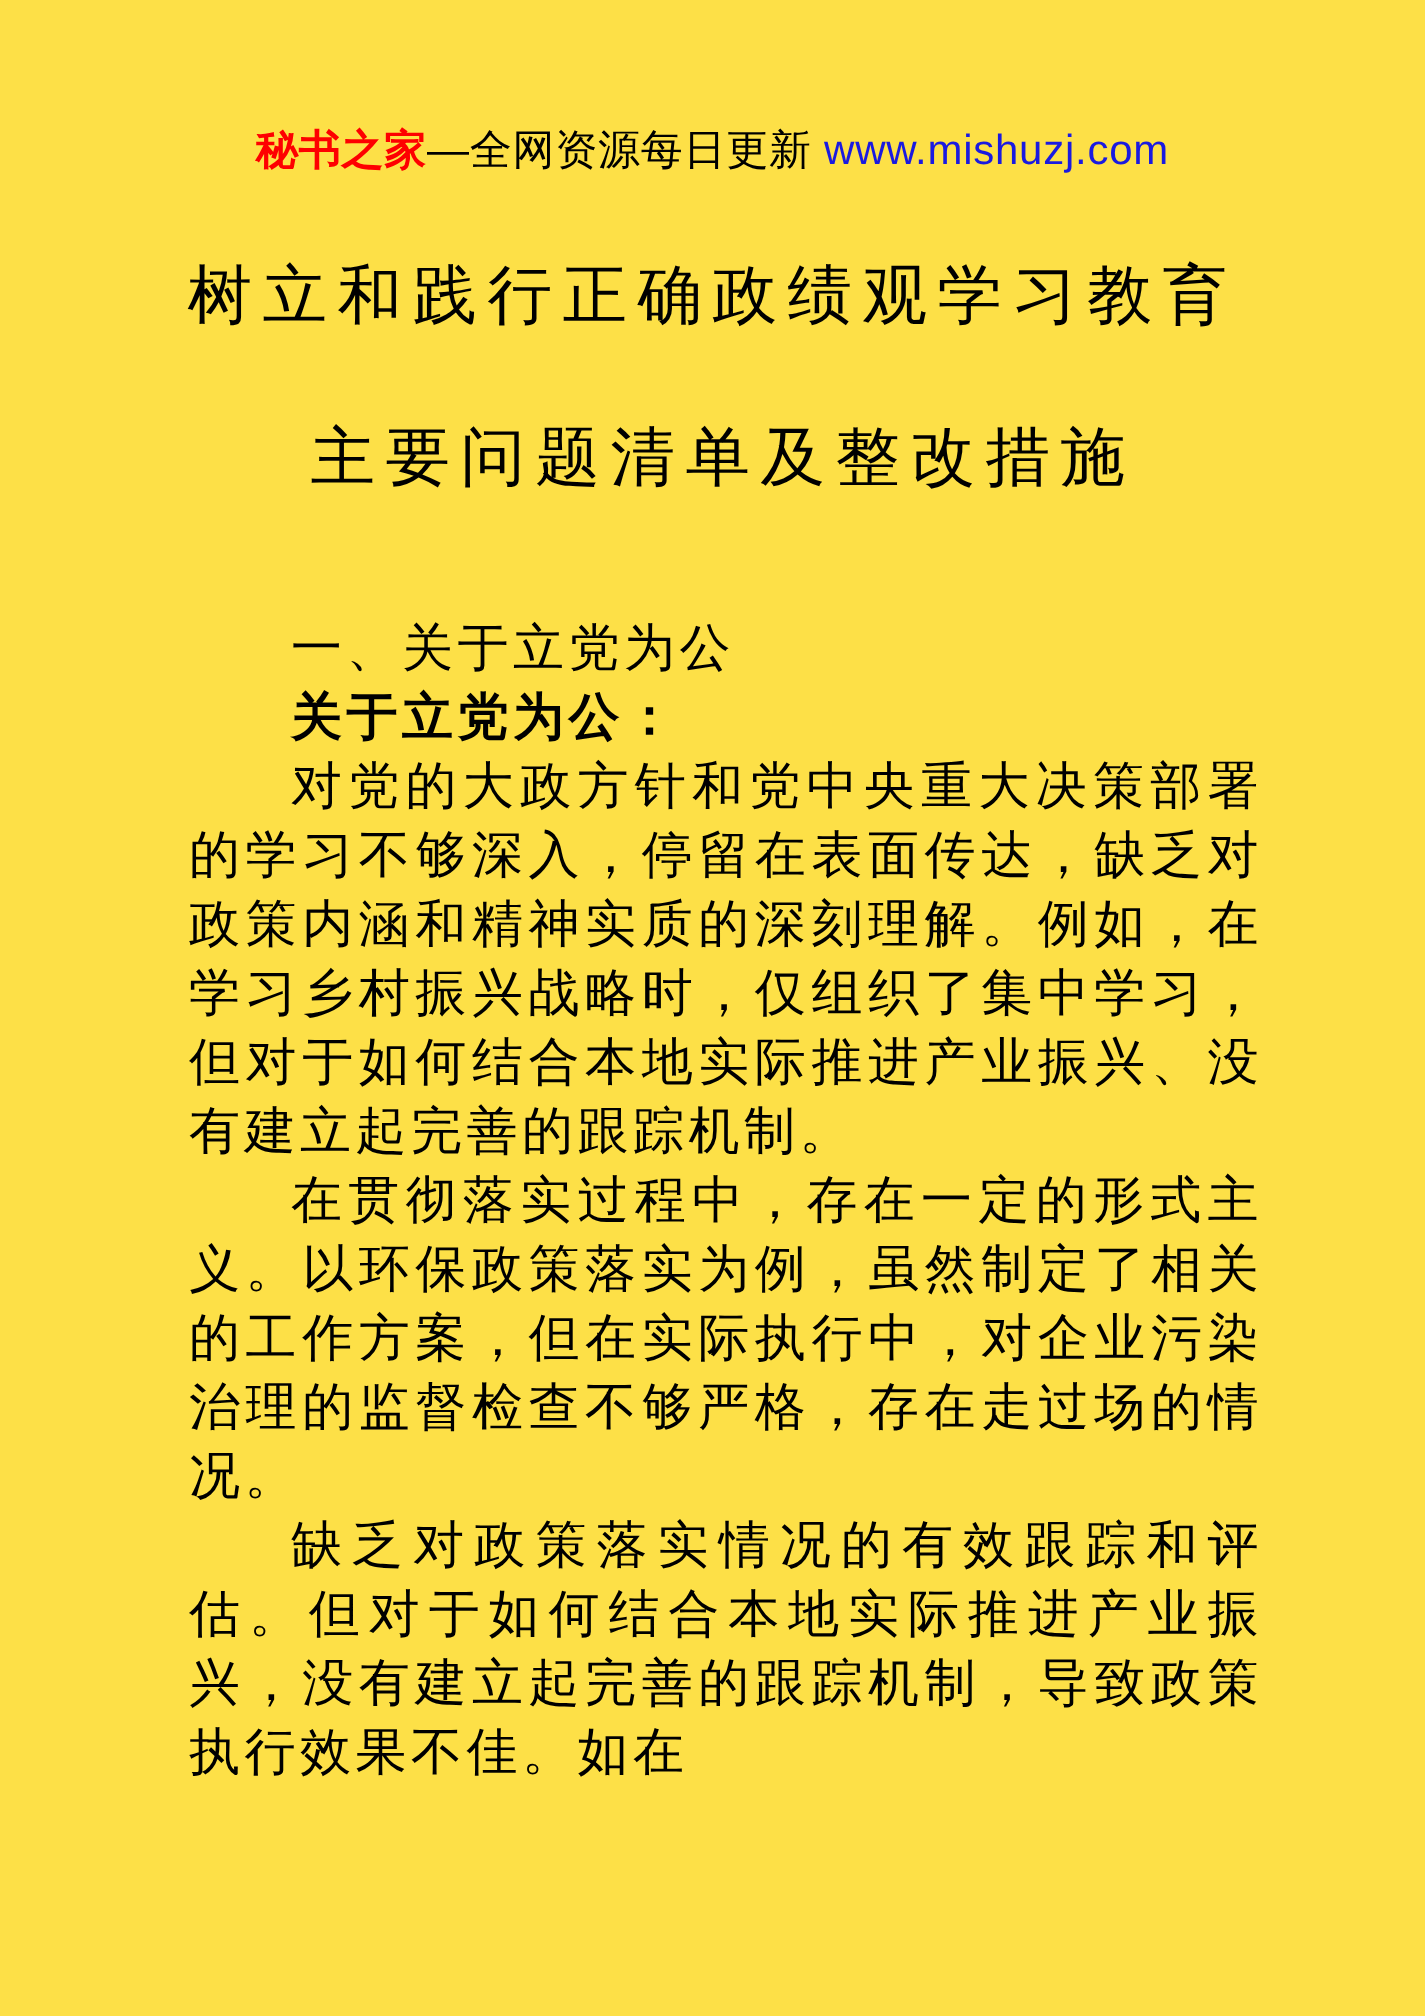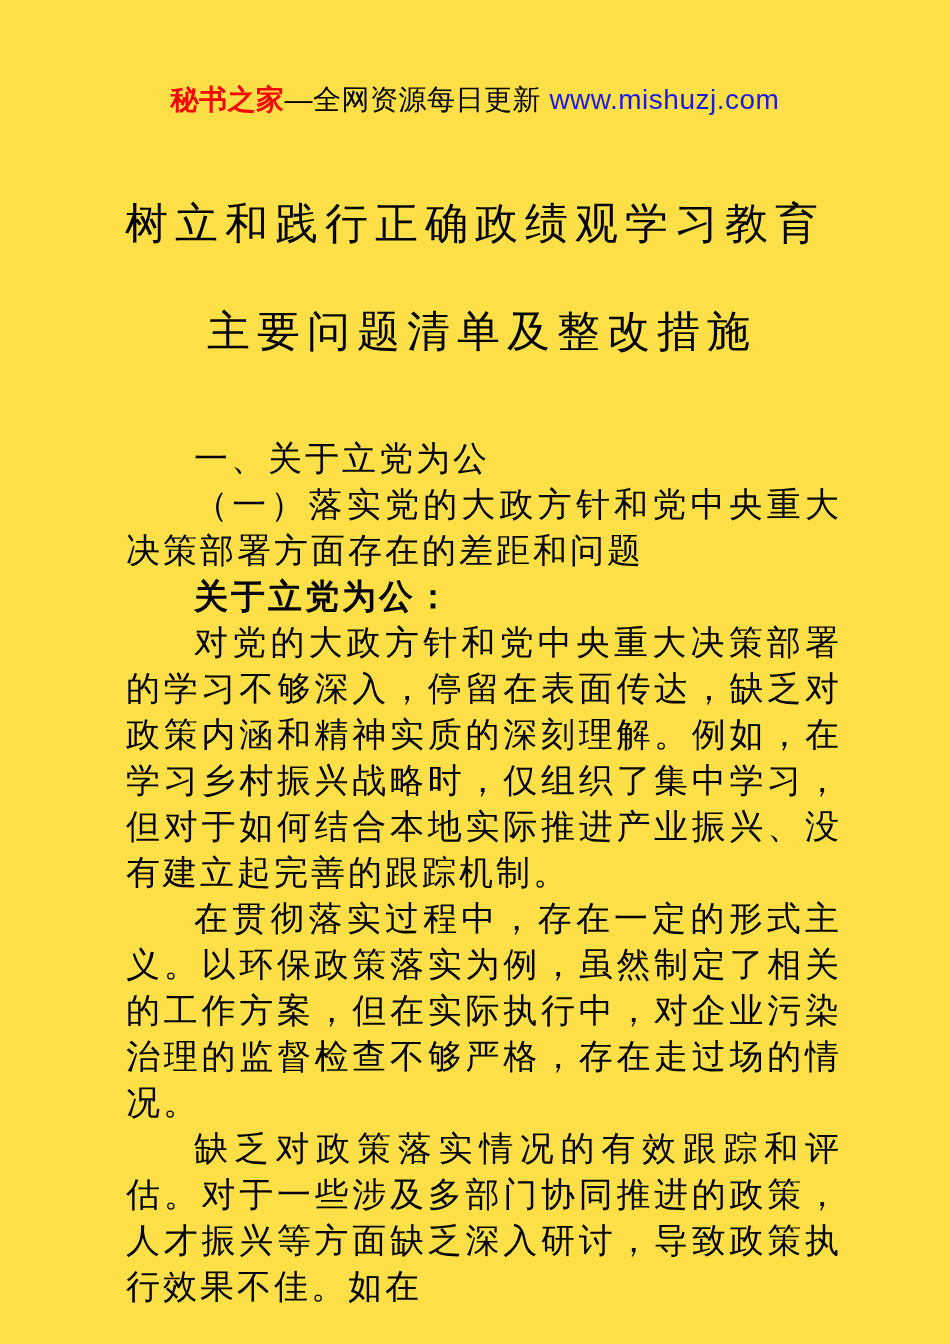--- a/index.html
+++ b/index.html
@@ -25,21 +25,21 @@
   .header .slogan{ color: #000000; }
   .header .url   { color: #1a1ae0; text-decoration: none; cursor: pointer; }
   .title-line {
     text-align: center;
     font-size: 43px;
     font-weight: 400;
     line-height: 52px;
     letter-spacing: 7px;
     white-space: nowrap;
   }
-  .title-line.first  { margin-top: 79px; }
+  .title-line.first  { margin-top: 53px; }
   .title-line.second { margin-top: 56px; padding-left: 14px; }
   .doc-body {
     margin: 78px 0 0 126px;
     width: 716px;
     font-size: 34px;
     line-height: 46px;
     letter-spacing: 3px;
     text-align: justify;
     text-justify: inter-ideograph;
   }
@@ -55,20 +55,19 @@
     <span class="site">秘书之家</span><span class="slogan">—全网资源每日更新 </span><span class="url">www.mishuzj.com</span>
   </div>
 
   <div class="title">
     <div class="title-line first">树立和践行正确政绩观学习教育</div>
     <div class="title-line second">主要问题清单及整改措施</div>
   </div>
 
   <div class="doc-body">
     <p>一、关于立党为公</p>
-    <p>（一）落实党的大政方针和党中央重大决策部署方面存在的差距和问题</p>
     <p class="bold">关于立党为公：</p>
     <p>对党的大政方针和党中央重大决策部署的学习不够深入，停留在表面传达，缺乏对政策内涵和精神实质的深刻理解。例如，在学习乡村振兴战略时，仅组织了集中学习，但对于如何结合本地实际推进产业振兴、没有建立起完善的跟踪机制。</p>
     <p>在贯彻落实过程中，存在一定的形式主义。以环保政策落实为例，虽然制定了相关的工作方案，但在实际执行中，对企业污染治理的监督检查不够严格，存在走过场的情况。</p>
-    <p>缺乏对政策落实情况的有效跟踪和评估。对于一些涉及多部门协同推进的政策，人才振兴等方面缺乏深入研讨，导致政策执行效果不佳。如在</p>
+    <p>缺乏对政策落实情况的有效跟踪和评估。但对于如何结合本地实际推进产业振兴，没有建立起完善的跟踪机制，导致政策执行效果不佳。如在</p>
   </div>
 
 </div>
 
 </body></html>

